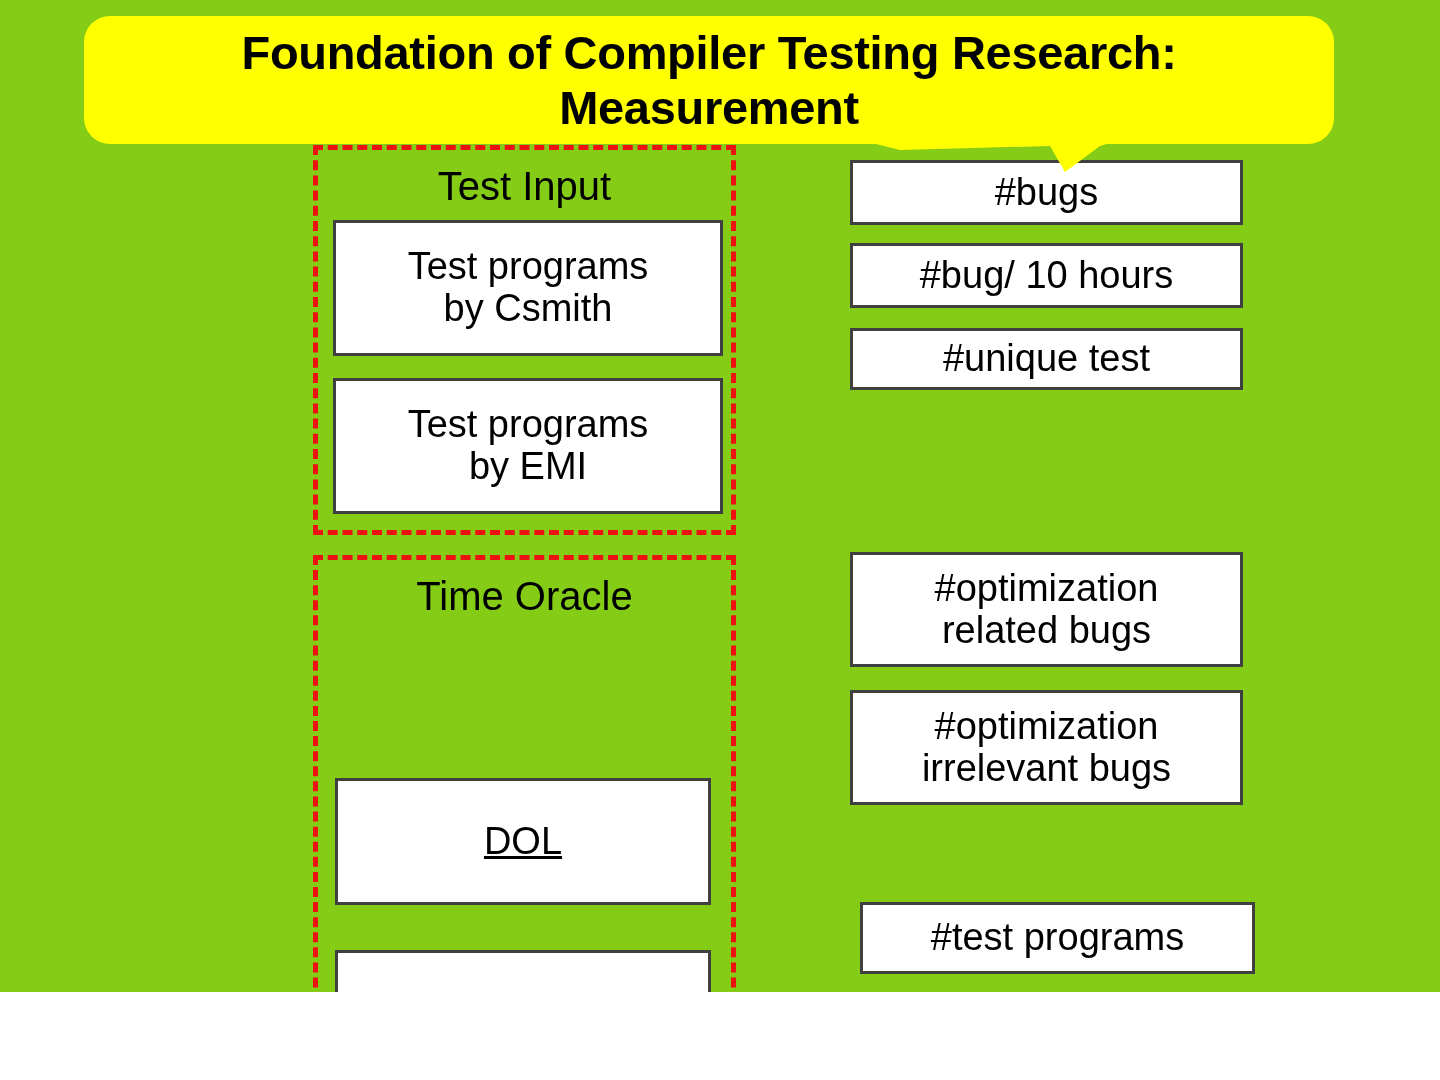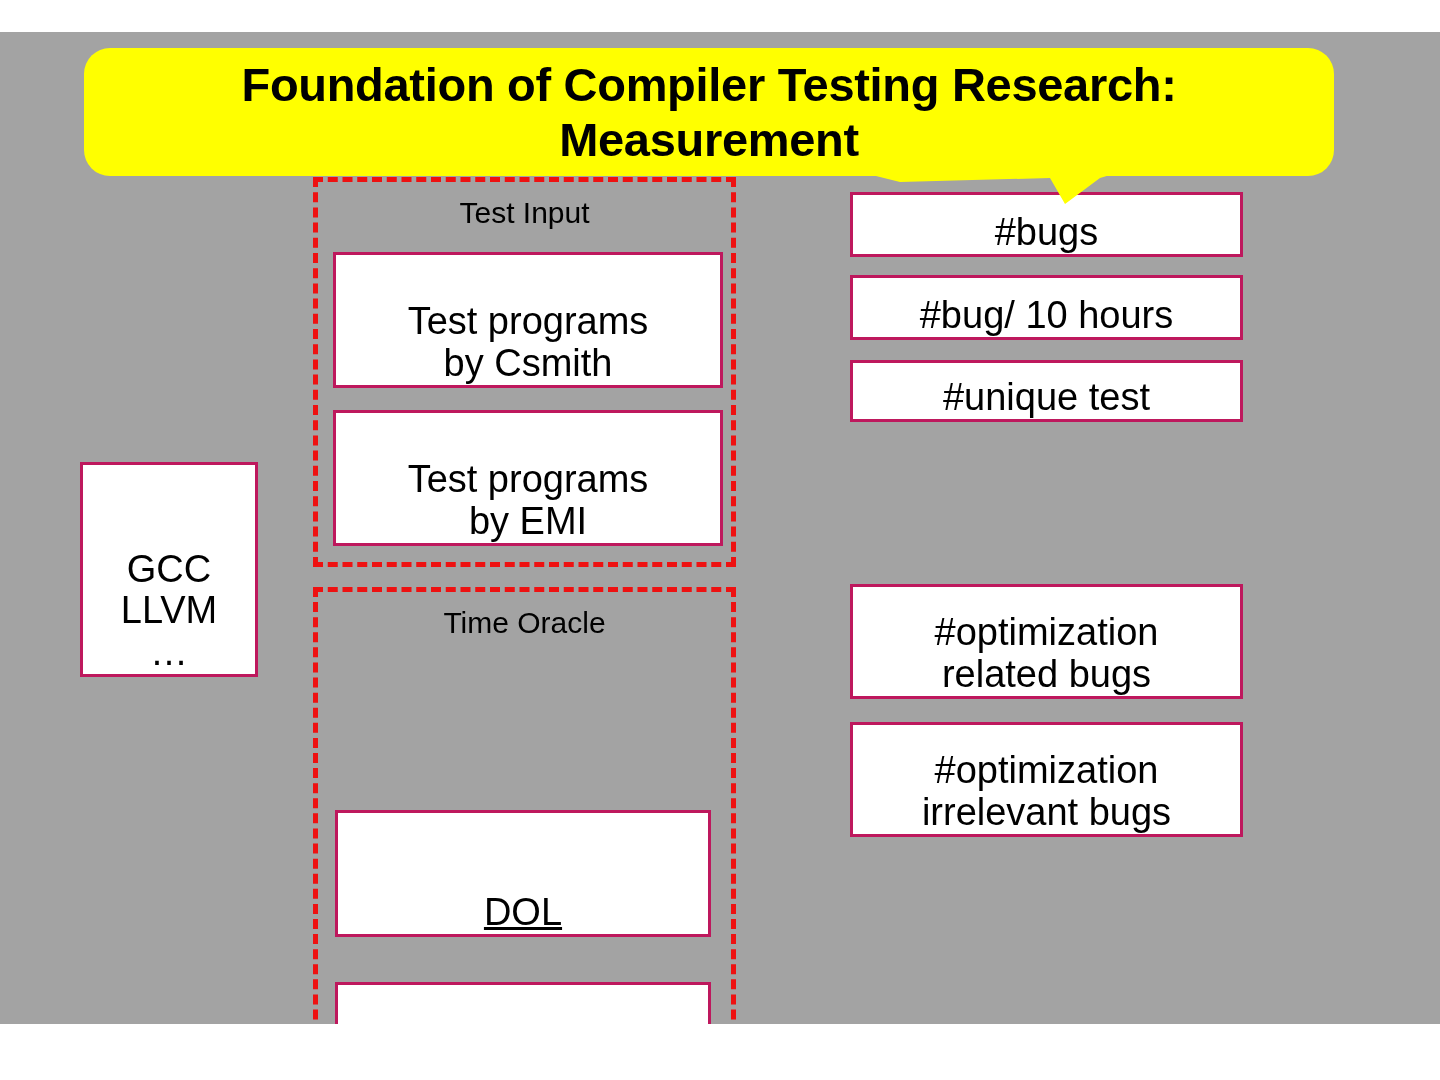--- a/index.html
+++ b/index.html
@@ -4,25 +4,24 @@
 <style>
   html, body {
     margin: 0;
     padding: 0;
     background: #ffffff;
   }
   #canvas {
     position: relative;
     width: 1440px;
     height: 992px;
-    background: #a3a3a3;
+    background: #84cc16;
     overflow: hidden;
     font-family: "Liberation Sans", sans-serif;
     color: #000000;
-    margin-top: 32px;
   }
 
   
   #title-callout {
     position: absolute;
     left: 84px;
     top: 16px;
     width: 1250px;
     height: 128px;
     background: #ffff00;
@@ -47,24 +46,24 @@
     top: 140px;
     width: 260px;
     height: 40px;
     z-index: 4;
   }
 
   
   .sbox {
     position: absolute;
     box-sizing: border-box;
-    border: 3px solid #be185d;
+    border: 3px solid #404040;
     background: #ffffff;
     display: flex;
-    align-items: flex-end;
+    align-items: center;
     justify-content: center;
     text-align: center;
     line-height: 1.1;
     z-index: 2;
   }
   .sbox .label {
     display: block;
     width: 100%;
     padding: 0 6px;
     white-space: pre-line;
@@ -76,21 +75,21 @@
     border: 5px dashed #ee1111;
     background: transparent;
     z-index: 1;
   }
   .group-title {
     position: absolute;
     top: 14px;
     left: 0;
     width: 100%;
     text-align: center;
-    font-size: 30px;
+    font-size: 40px;
     font-weight: normal;
   }
 
   
   #compiler-box   { left: 80px;  top: 430px; width: 178px; height: 215px; font-size: 38px; }
 
   #group-test-input  { left: 313px; top: 145px; width: 423px; height: 390px; }
   #group-test-oracle { left: 313px; top: 555px; width: 423px; height: 508px; }
 
   #box-csmith { left: 333px; top: 220px; width: 390px; height: 136px; font-size: 38px; }
@@ -117,25 +116,20 @@
 
   <svg id="callout-tail" viewBox="0 0 260 40" preserveAspectRatio="none">
     <polygon points="0,0 260,0 240,6 205,32 190,6 40,10" fill="#ffff00"></polygon>
   </svg>
 
   <div id="title-callout">
     <div id="title-text">Foundation of Compiler Testing Research:
 Measurement</div>
   </div>
 
-  <div id="compiler-box" class="sbox">
-    <span class="label">GCC
-LLVM
-…</span>
-  </div>
 
   <div id="group-test-input" class="dashed-group">
     <div class="group-title">Test Input</div>
   </div>
   <div id="box-csmith" class="sbox">
     <span class="label">Test programs
 by Csmith</span>
   </div>
   <div id="box-emi-in" class="sbox">
     <span class="label">Test programs
@@ -162,14 +156,17 @@
     <span class="label">#unique test</span>
   </div>
   <div id="box-opt-related" class="sbox">
     <span class="label">#optimization
 related bugs</span>
   </div>
   <div id="box-opt-irrel" class="sbox">
     <span class="label">#optimization
 irrelevant bugs</span>
   </div>
+  <div id="box-test-programs" class="sbox">
+    <span class="label">#test programs</span>
+  </div>
 
 </div>
 
 </body></html>

